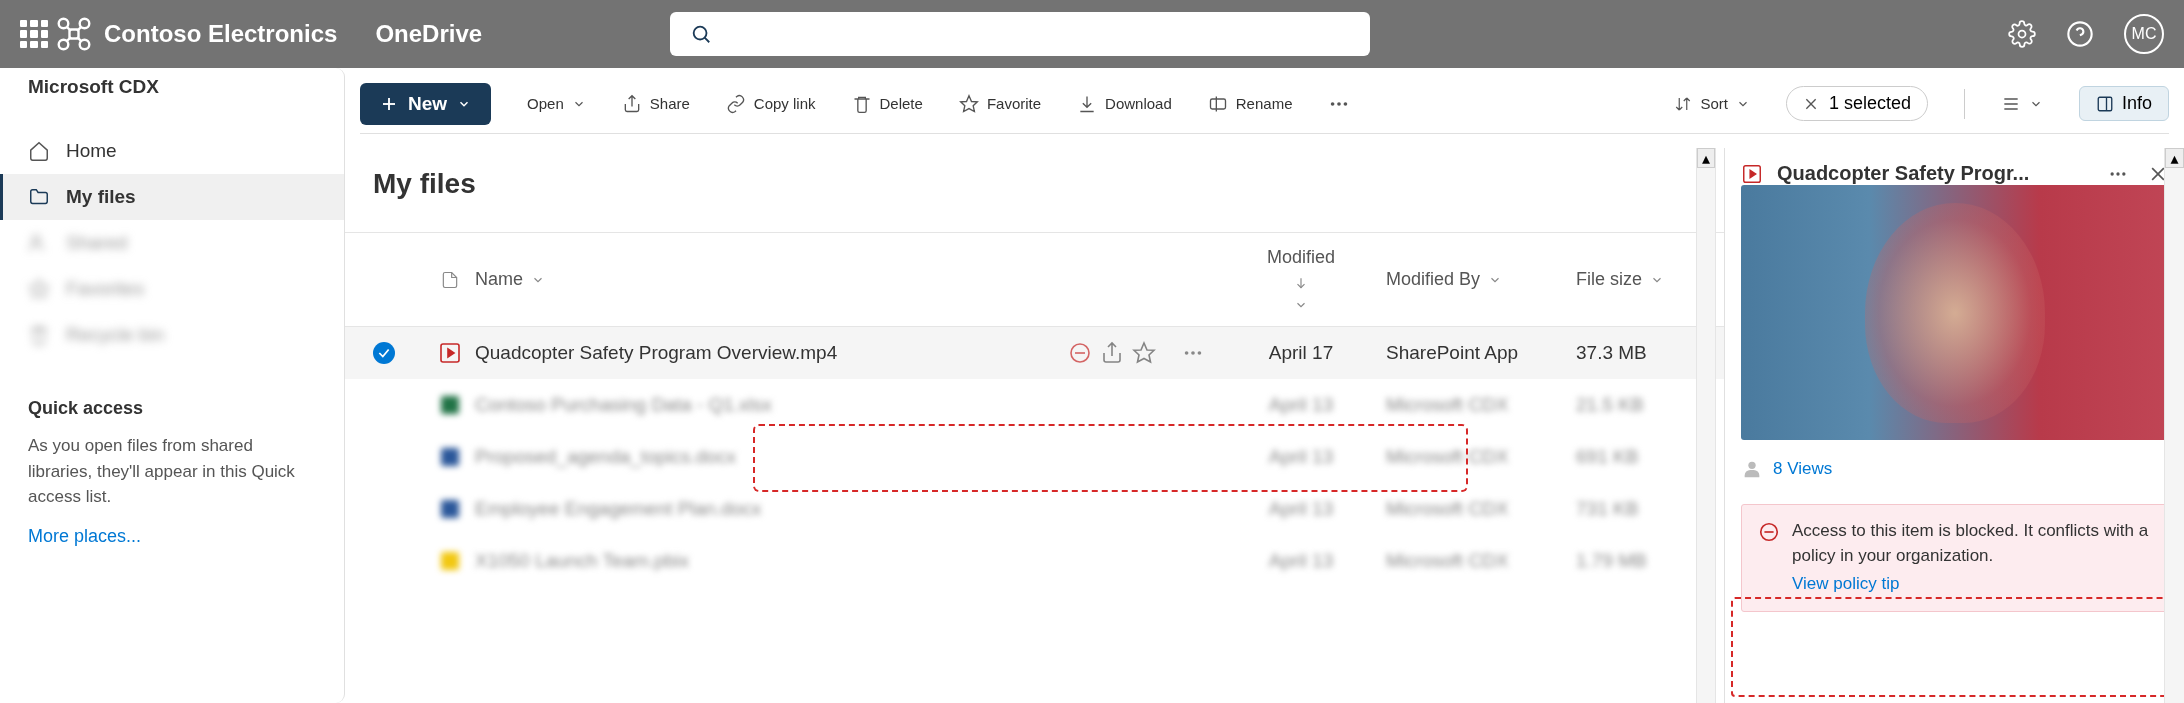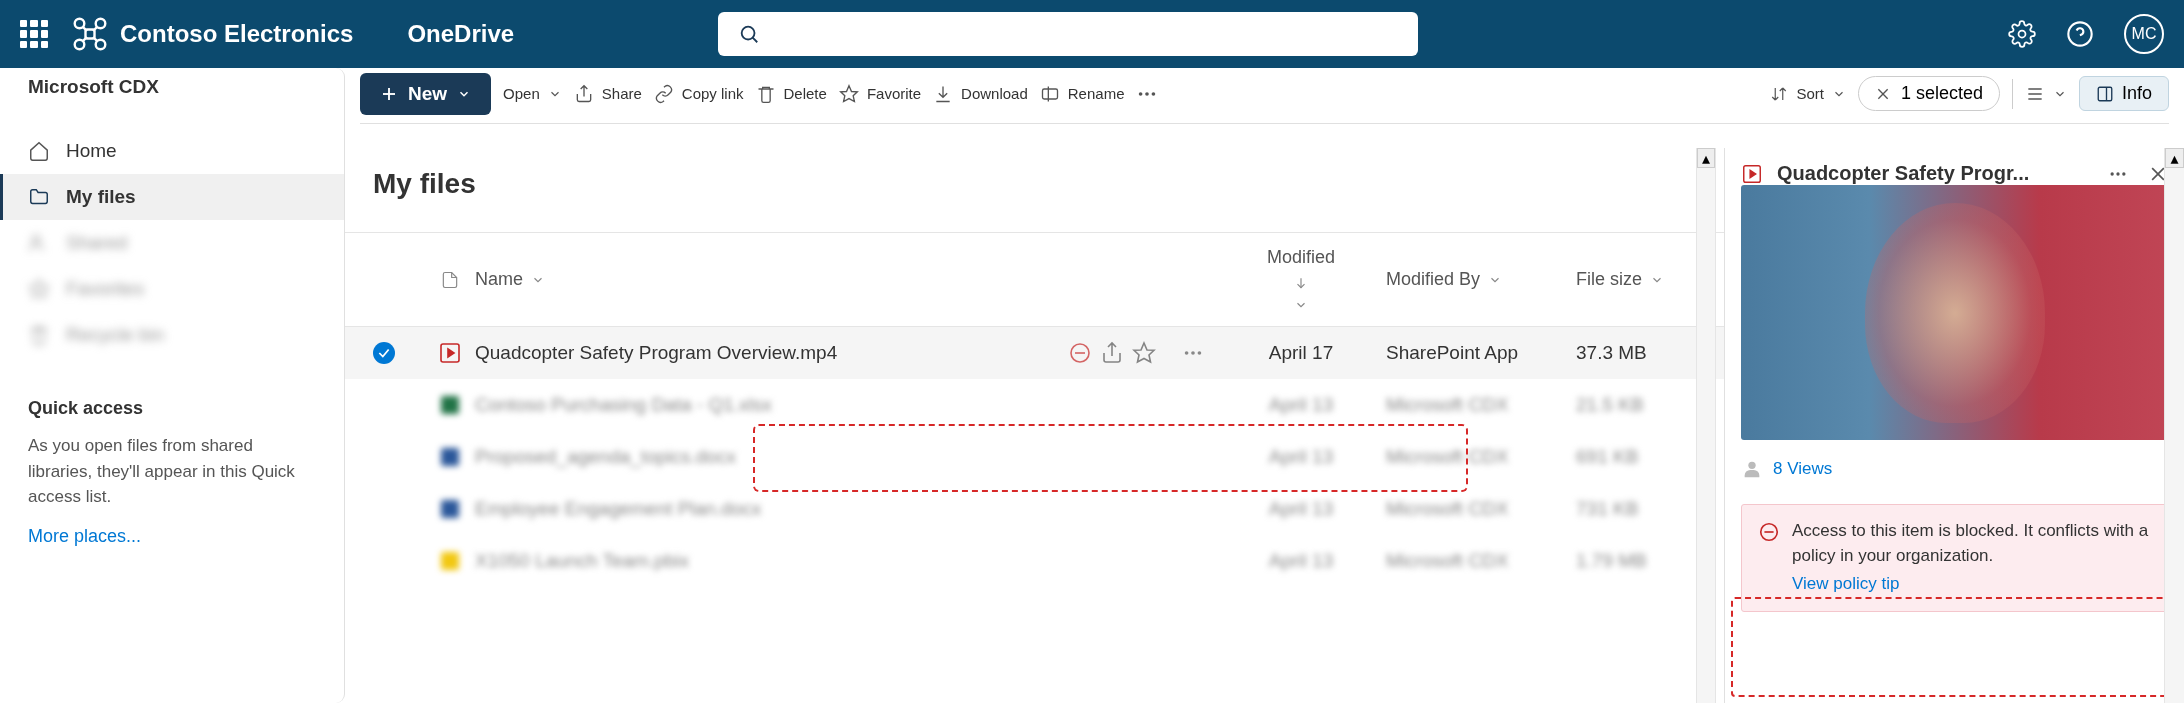--- a/index.html
+++ b/index.html
@@ -10,25 +10,25 @@
     }
     body {
       width: 2184px;
       height: 703px;
       background: #ffffff;
       overflow: hidden;
     }
     
     .header-bar {
       height: 68px;
-      background: #0c4a6e;
+      background: #737373;
       display: flex;
       align-items: center;
       padding: 0 20px;
-      gap: 24px;
+      gap: 8px;
       position: relative;
     }
     .waffle-icon {
       width: 28px;
       height: 28px;
       display: grid;
       grid-template-columns: repeat(3, 1fr);
       grid-template-rows: repeat(3, 1fr);
       gap: 3px;
       cursor: pointer;
@@ -168,27 +168,27 @@
     .content-area {
       flex: 1;
       display: flex;
       position: relative;
       overflow: hidden;
     }
 
     
     .toolbar {
       position: absolute;
-      top: 0;
+      top: 10px;
       left: 15px;
       right: 15px;
       height: 56px;
       display: flex;
       align-items: center;
-      gap: 12px;
+      gap: 36px;
       border-bottom: 1px solid #e0e0e0;
       padding-bottom: 4px;
     }
     .new-btn {
       background: #1b3a57;
       color: #fff;
       border: none;
       padding: 10px 20px;
       border-radius: 6px;
       font-size: 19px;

